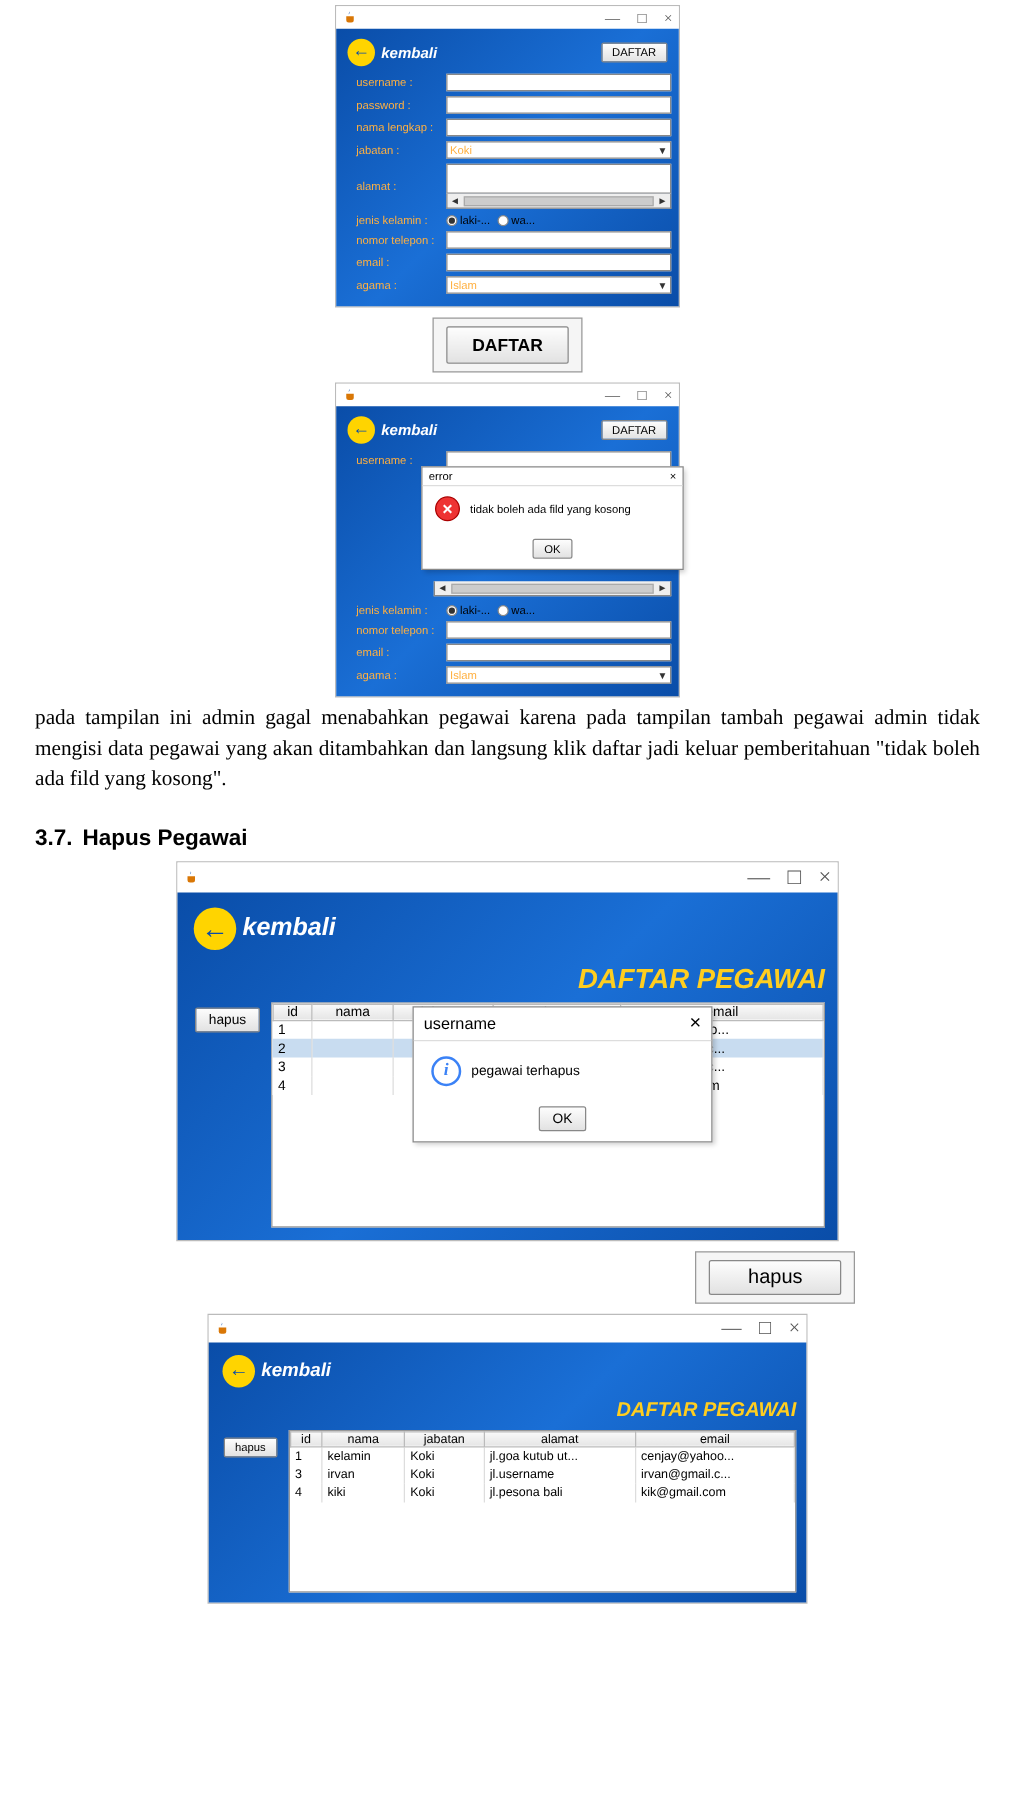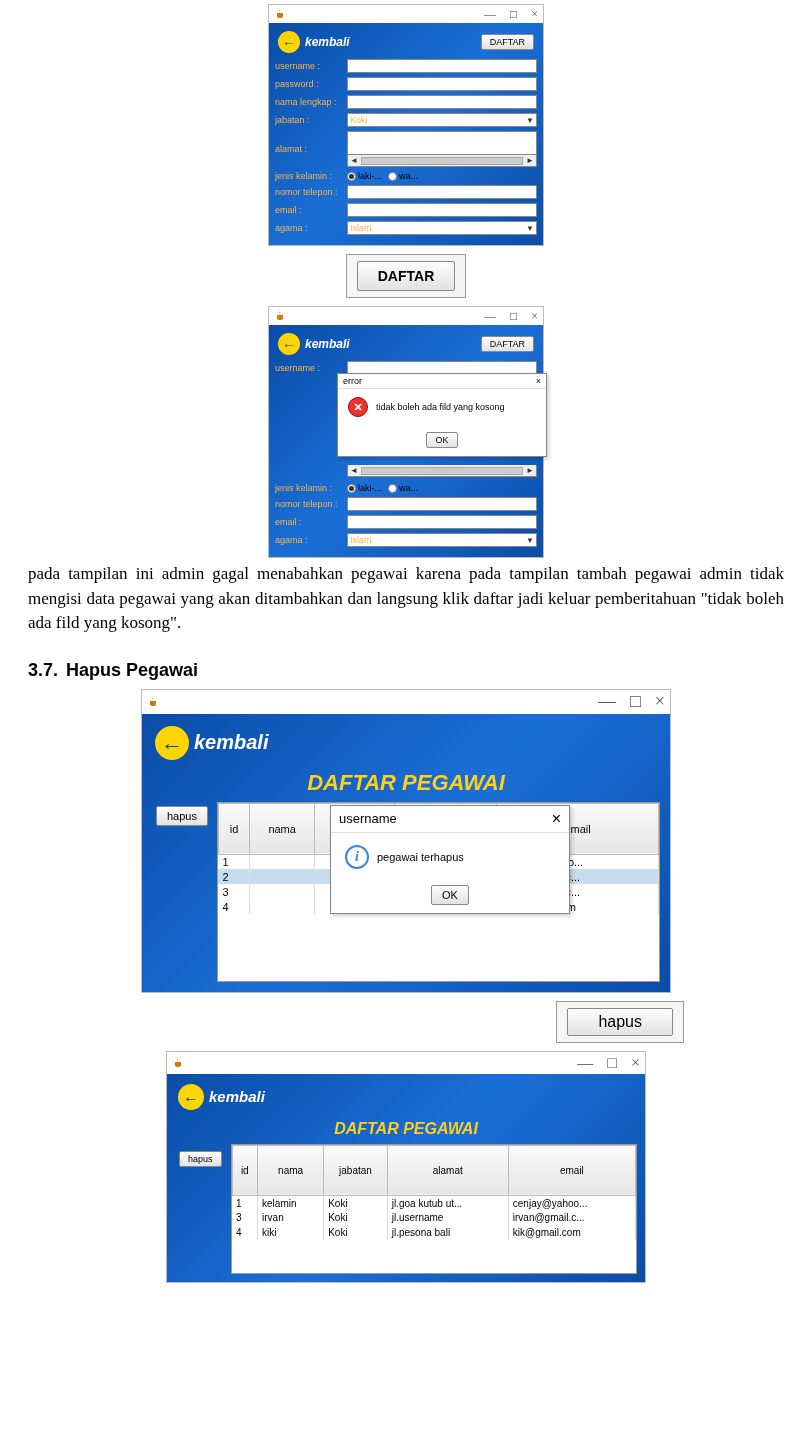--- a/index.html
+++ b/index.html
@@ -18,21 +18,21 @@
   .back-circle { width:22px; height:22px; border-radius:50%; background:#ffd400; display:flex; align-items:center; justify-content:center; }
   .back-circle.lg { width:34px; height:34px; }
   .back-arrow { font-size:14px; font-weight:bold; color:#0a4da8; line-height:1; }
   .back-arrow.lg { font-size:22px; }
   .kembali { color:#fff; font-family: Arial, sans-serif; font-weight:bold; font-style: italic; font-size:12px; }
   .kembali.lg { font-size:20px; }
   .btn { background:linear-gradient(#fdfdfd,#e2e2e2); border:1px solid #888; font-size:9px; font-family: Arial, sans-serif; padding:2px 8px; border-radius:2px; }
   .btn.big { font-size:14px; padding:6px 20px; font-weight:bold; }
   .btn.med { font-size:11px; padding:3px 10px; }
 
-  .form-row { display:flex; align-items:center; font-size:9px; color:#ffb040; font-family: Arial, sans-serif; margin-bottom:4px; gap:4px; }
+  .form-row { display:flex; align-items:center; font-size:9px; color:#ffb040; font-family: Arial, sans-serif; margin-bottom:4px; gap:4px;margin-left:10px; }
   .form-row .lbl { width:68px; }
   .finput { flex:1; height:14px; background:#fff; border:1px solid #888; padding:0 3px; font-size:9px; }
   .fselect { flex:1; height:14px; background:#fff; border:1px solid #888; font-size:9px; padding:0 2px; display:flex; align-items:center; justify-content:space-between; }
   .fselect .caret { font-size:8px; color:#333; }
   .ftextarea { flex:1; }
   .fta-box { height:24px; background:#fff; border:1px solid #888; }
   .fta-sb { height:12px; background:#eee; border:1px solid #888; border-top:none; display:flex; align-items:center; justify-content:space-between; padding:0 2px; font-size:8px; color:#333; }
   .radio-grp { display:flex; gap:6px; flex:1; }
   .radio-opt { display:flex; align-items:center; gap:2px; background:transparent; font-size:9px; color:#fff; }
   .radio-dot { width:9px; height:9px; border:1px solid #888; border-radius:50%; background:#fff; display:inline-flex; align-items:center; justify-content:center; }
@@ -50,25 +50,25 @@
   .info-icon { width:24px; height:24px; border-radius:50%; background:#fff; border:2px solid #3b82f6; color:#3b82f6; display:flex; align-items:center; justify-content:center; font-weight:bold; font-size:14px; font-style:italic; font-family:serif; }
   .dlg-btns { text-align:center; padding:4px 0 8px 0; }
 
   
   .caption { font-family: "Times New Roman", serif; font-weight:bold; text-align:center; margin: 10px 0 4px 0; font-size:17px; }
   .para { font-family: "Times New Roman", serif; font-size:17px; line-height:1.45; text-align:justify; }
   .heading { font-family: Arial, sans-serif; font-weight:bold; font-size:18px; margin:24px 0 8px 0; }
   .heading .num { margin-right: 8px; }
 
   
-  .dp-title { text-align:center; color:#ffce1f; font-family: Arial, sans-serif; font-weight:bold; font-style:italic; font-size:22px; margin:4px 0 6px 0; }
+  .dp-title { text-align:right; color:#ffce1f; font-family: Arial, sans-serif; font-weight:bold; font-style:italic; font-size:22px; margin:4px 0 6px 0; }
   .dp-title.sm { font-size:16px; }
   .hapus-cell { padding:4px; }
   .table { flex:1; border-collapse:collapse; font-family: Arial, sans-serif; font-size:11px; background:#fff; }
-  .table th { background:linear-gradient(#fafafa,#e6e6e6); border:1px solid #bbb; padding:19px 4px; font-weight:normal; }
+  .table th { background:linear-gradient(#fafafa,#e6e6e6); border:1px solid #bbb; padding:0 4px; font-weight:normal; }
   .table td { border-right:1px solid #ddd; padding:1px 4px; height:15px; }
   .table tr.sel td { background:#c8dcf0; }
   .tbl-container { background:#fff; border:1px solid #999; }
 
   .rel { position:relative; }
 
 </style>
 </head>
 <body>
 

